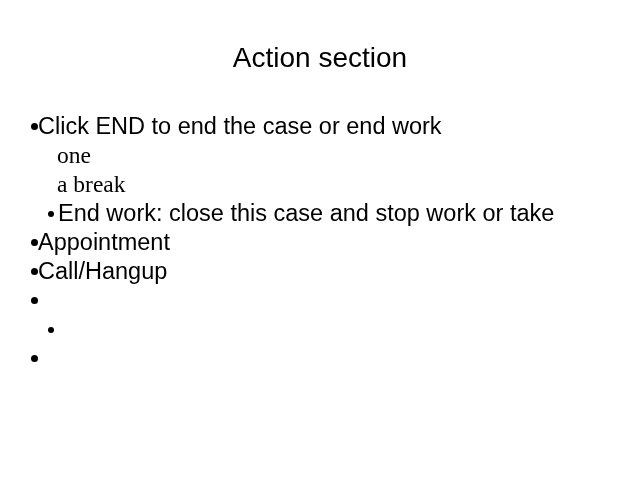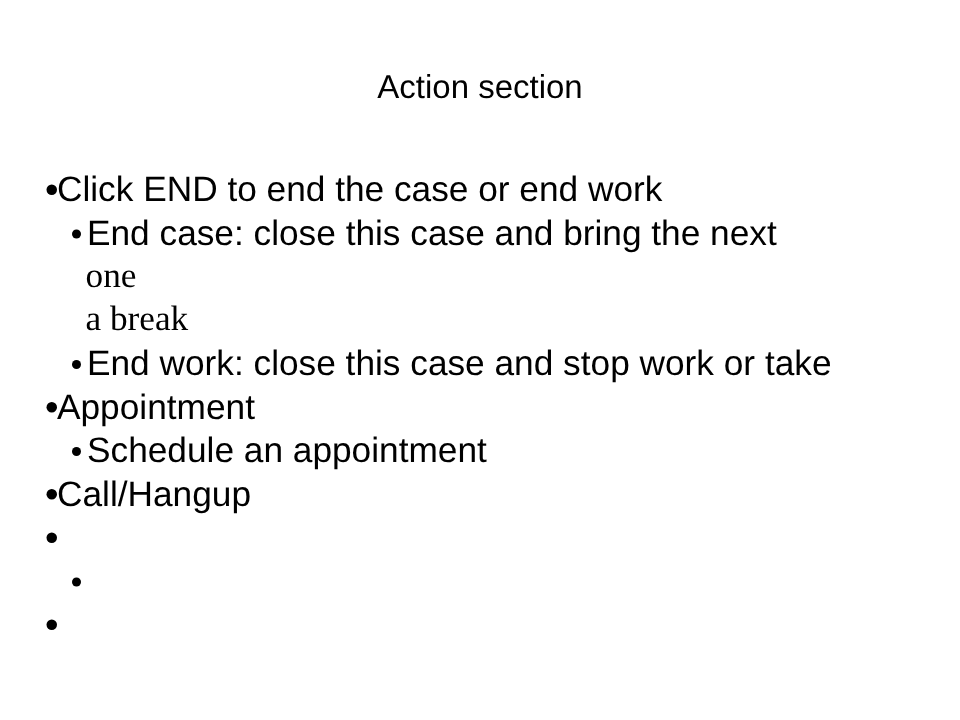--- a/index.html
+++ b/index.html
@@ -20,21 +20,21 @@
     width: 640px;
     height: 480px;
     background: #ffffff;
   }
   .slide-title {
     position: absolute;
     left: 0;
     top: 41px;
     width: 640px;
     text-align: center;
-    font-size: 22px;
+    font-size: 28px;
     line-height: 34px;
     font-weight: normal;
     letter-spacing: 0px;
     color: #000000;
     white-space: nowrap;
   }
   .body-block {
     position: absolute;
     left: 28px;
     top: 112px;
@@ -89,43 +89,37 @@
 <div class="slide">
 
   <div class="slide-title">Action section</div>
 
   <div class="body-block">
 
     <div class="bullet-line lvl1">
       <span class="dot"></span><span class="txt">Click END to end the case or end work</span>
     </div>
 
-    <div class="bullet-line lvl2">
-      <span class="dot"></span><span class="txt">End case: close this case and bring the next</span>
-    </div>
 
     <div class="bullet-line lvl2-cont">
       <span class="txt">one</span>
     </div>
 
     <div class="bullet-line lvl2-cont">
       <span class="txt">a break</span>
     </div>
 
     <div class="bullet-line lvl2">
       <span class="dot"></span><span class="txt">End work: close this case and stop work or take</span>
     </div>
 
     <div class="bullet-line lvl1">
       <span class="dot"></span><span class="txt">Appointment</span>
     </div>
 
-    <div class="bullet-line lvl2">
-      <span class="dot"></span><span class="txt">Schedule an appointment</span>
-    </div>
 
     <div class="bullet-line lvl1">
       <span class="dot"></span><span class="txt">Call/Hangup</span>
     </div>
 
     <div class="bullet-line lvl1">
       <span class="dot"></span>
     </div>
 
     <div class="bullet-line lvl2">

